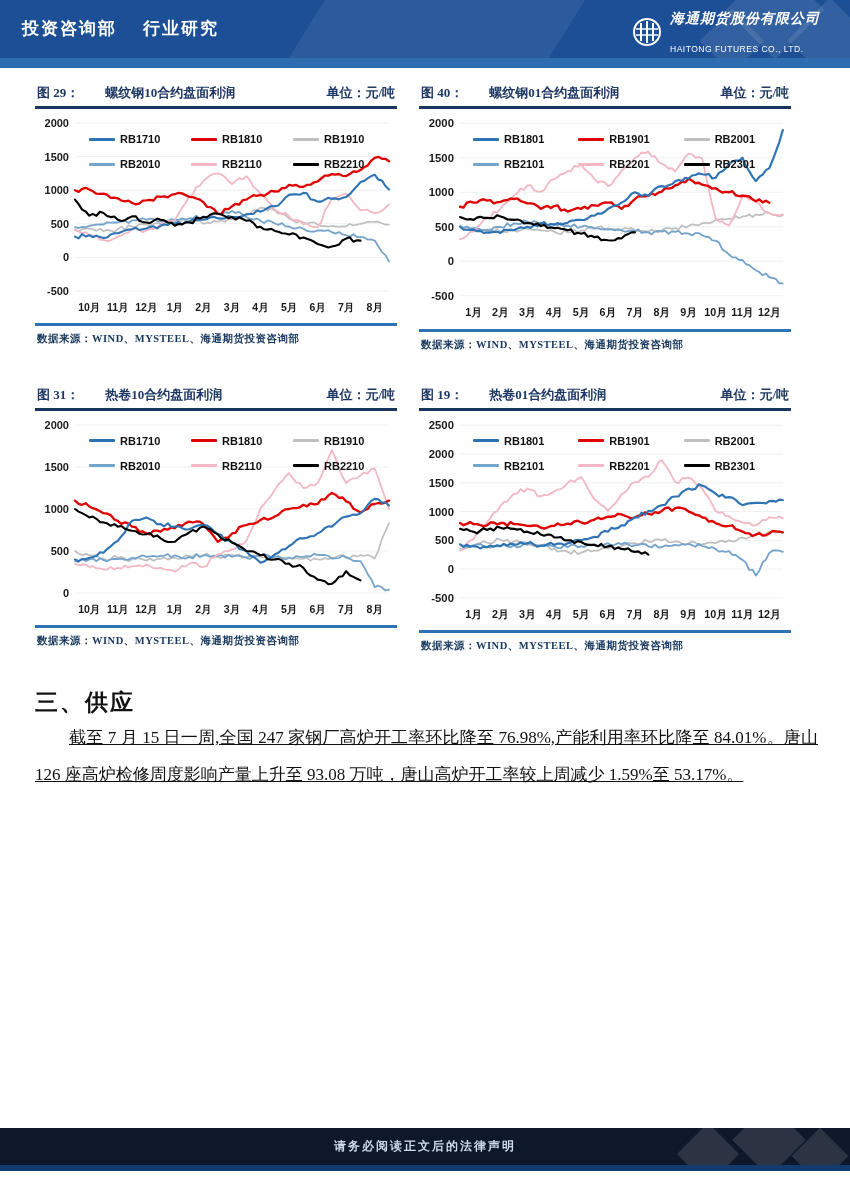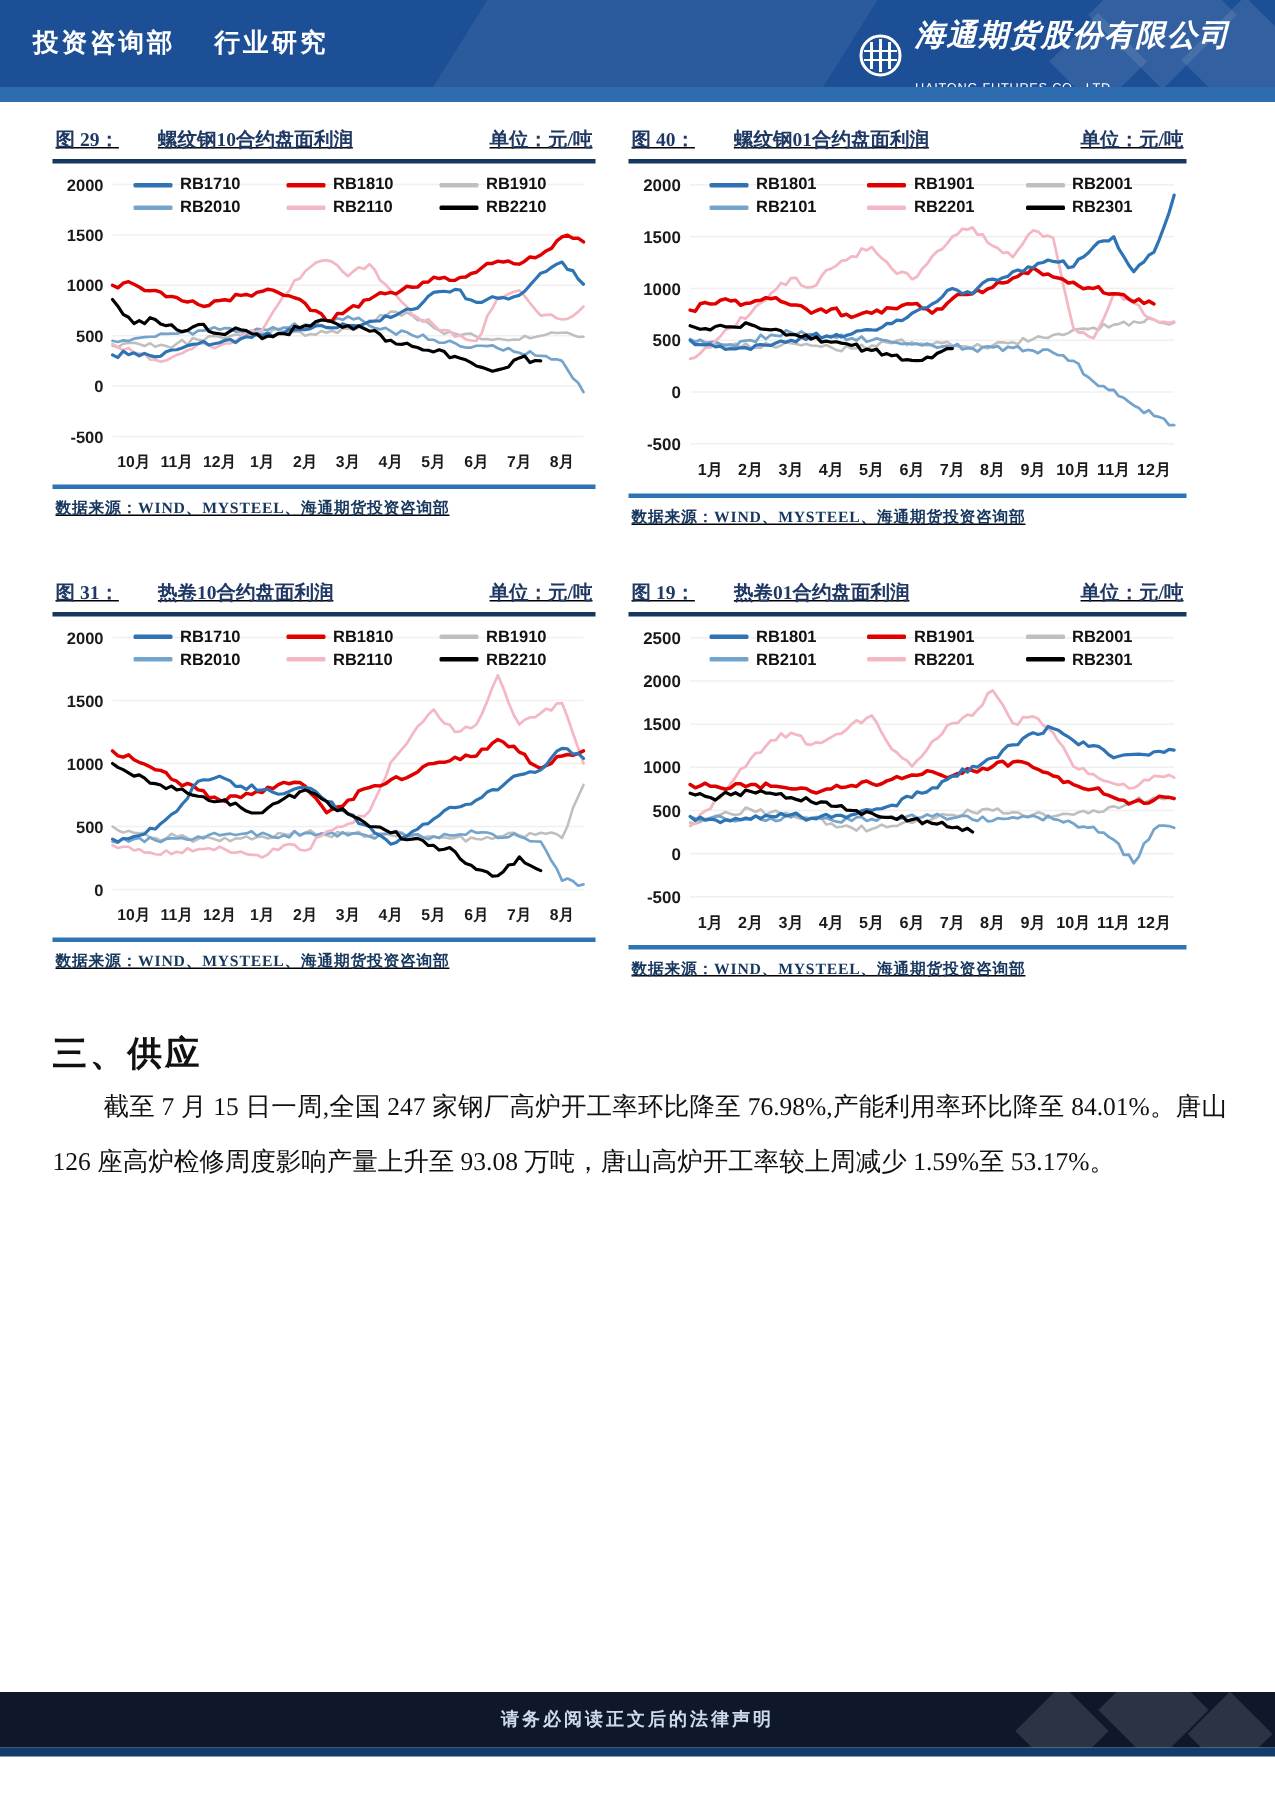--- a/index.html
+++ b/index.html
@@ -13,47 +13,47 @@
   .hdr-diamond { position:absolute; background:rgba(255,255,255,0.10); transform:rotate(45deg); }
   .hd1 { width:70px; height:70px; right:40px; top:-25px; }
   .hd2 { width:60px; height:60px; right:-10px; top:10px; }
   .hd3 { width:46px; height:46px; right:95px; top:18px; }
   .header-band { height:10px; background:#2e6cb0; }
   .header-title { position:absolute; left:22px; top:17px; color:#fff; font-size:17px;
                   font-weight:bold; letter-spacing:2px; }
   .header-title .gap { display:inline-block; width:26px; }
   .logo-wrap { position:absolute; right:30px; top:10px; display:flex; align-items:center; gap:7px; color:#fff; }
   .logo-text-cn { font-family:"Liberation Serif", serif; font-weight:bold; font-style:italic;
-                  font-size:20px; letter-spacing:1px; }
+                  font-size:14px; letter-spacing:1px; }
   .logo-text-en { font-size:8.5px; letter-spacing:0.5px; margin-top:16px; }
 
   
-  .charts { padding:14px 40px 0 35px; display:flex; flex-wrap:wrap; column-gap:22px; row-gap:32px;text-decoration:underline; }
+  .charts { padding:14px 40px 0 35px; display:flex; flex-wrap:wrap; column-gap:22px; row-gap:32px; }
   .chart-card { width:362px; }
   .chart-card.wide { width:372px; }
   .chart-caption { display:flex; align-items:baseline; font-family:"Liberation Serif", serif;
                    color:#1f3864; font-weight:bold; font-size:13px; padding:2px 2px 4px 2px; }
   .fig-label { margin-right:26px; white-space:nowrap; }
   .fig-title { white-space:nowrap; }
   .fig-unit { margin-left:auto; white-space:nowrap; }
   .caption-rule { height:3px; background:#17375e; margin-bottom:6px; }
   .chart-body { position:relative; }
-  .legend { position:absolute; top:2px; left:54px; right:2px; display:grid;
-            grid-template-columns:repeat(3, 1fr); row-gap:3px; z-index:2; }
+  .legend { position:absolute; top:18px; left:54px; right:2px; display:grid;
+            grid-template-columns:repeat(3, 1fr); row-gap:13px; z-index:2; }
   .legend-item { display:flex; align-items:center; gap:5px; font-size:11px; font-weight:bold; color:#111; }
   .legend-swatch { display:inline-block; width:26px; height:3px; border-radius:1px; flex:0 0 auto; }
   svg.plot { display:block; width:100%; height:auto; }
   .source-rule { height:3px; background:#2e74b5; margin-top:2px; }
   .source-text { font-family:"Liberation Serif", serif; font-weight:bold; color:#17375e;
                  font-size:10.5px; padding:6px 2px 0 2px; letter-spacing:0.5px; }
 
   
   .supply { padding:34px 32px 0 35px; font-family:"Liberation Serif", serif; color:#111; }
   .supply-heading { font-size:23px; font-weight:bold; letter-spacing:2px; margin-bottom:2px; }
-  .supply p { font-size:17px; line-height:2.15; text-align:justify; text-indent:2em; }
+  .supply p { font-size:17px; line-height:2.15; text-align:justify; text-indent:2em;text-decoration:underline; }
 
   
   .footer { position:absolute; left:0; right:0; bottom:6px; }
   .footer-bar { position:relative; height:37px; background:#0f172a; overflow:hidden;
                 display:flex; align-items:center; justify-content:center; }
   .footer-bar .disclaimer { color:#cdd9ec; font-size:12px; font-weight:bold;
                             font-family:"Liberation Serif", serif; letter-spacing:2px; }
   .ft-diamond { position:absolute; background:rgba(255,255,255,0.12); transform:rotate(45deg); }
   .fd1 { width:44px; height:44px; right:120px; top:4px; }
   .fd2 { width:52px; height:52px; right:55px; top:-14px; }

